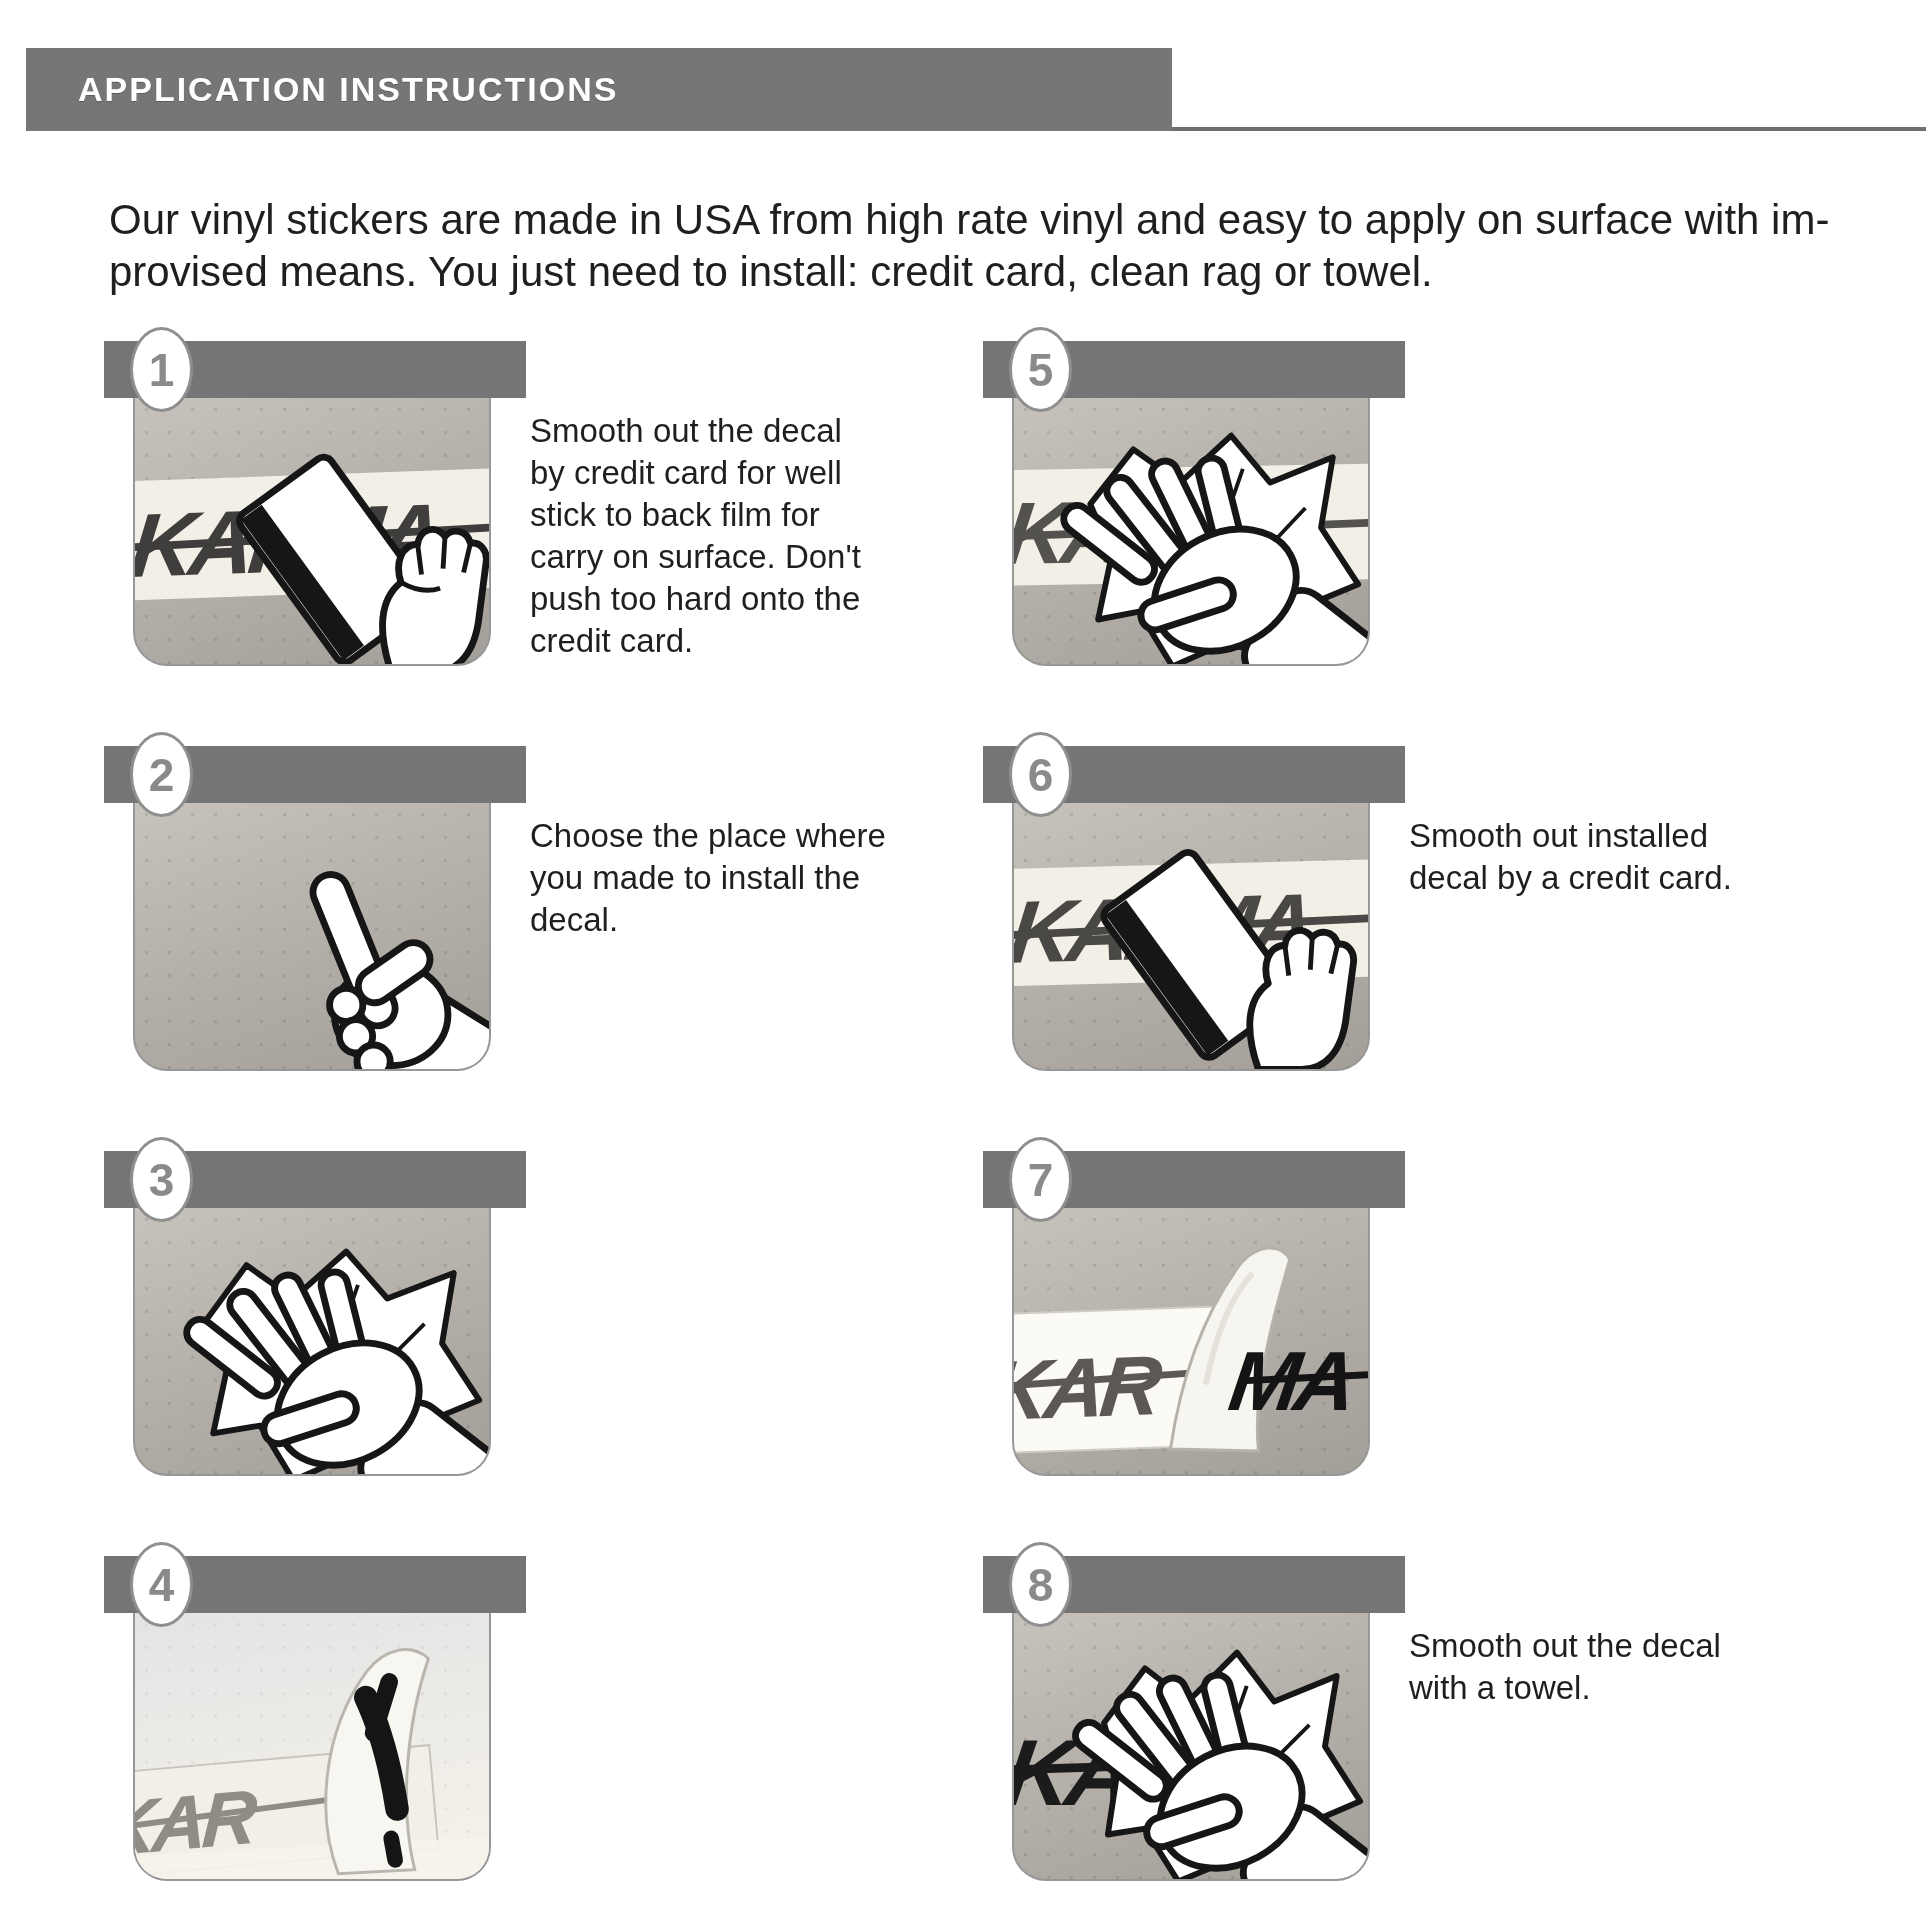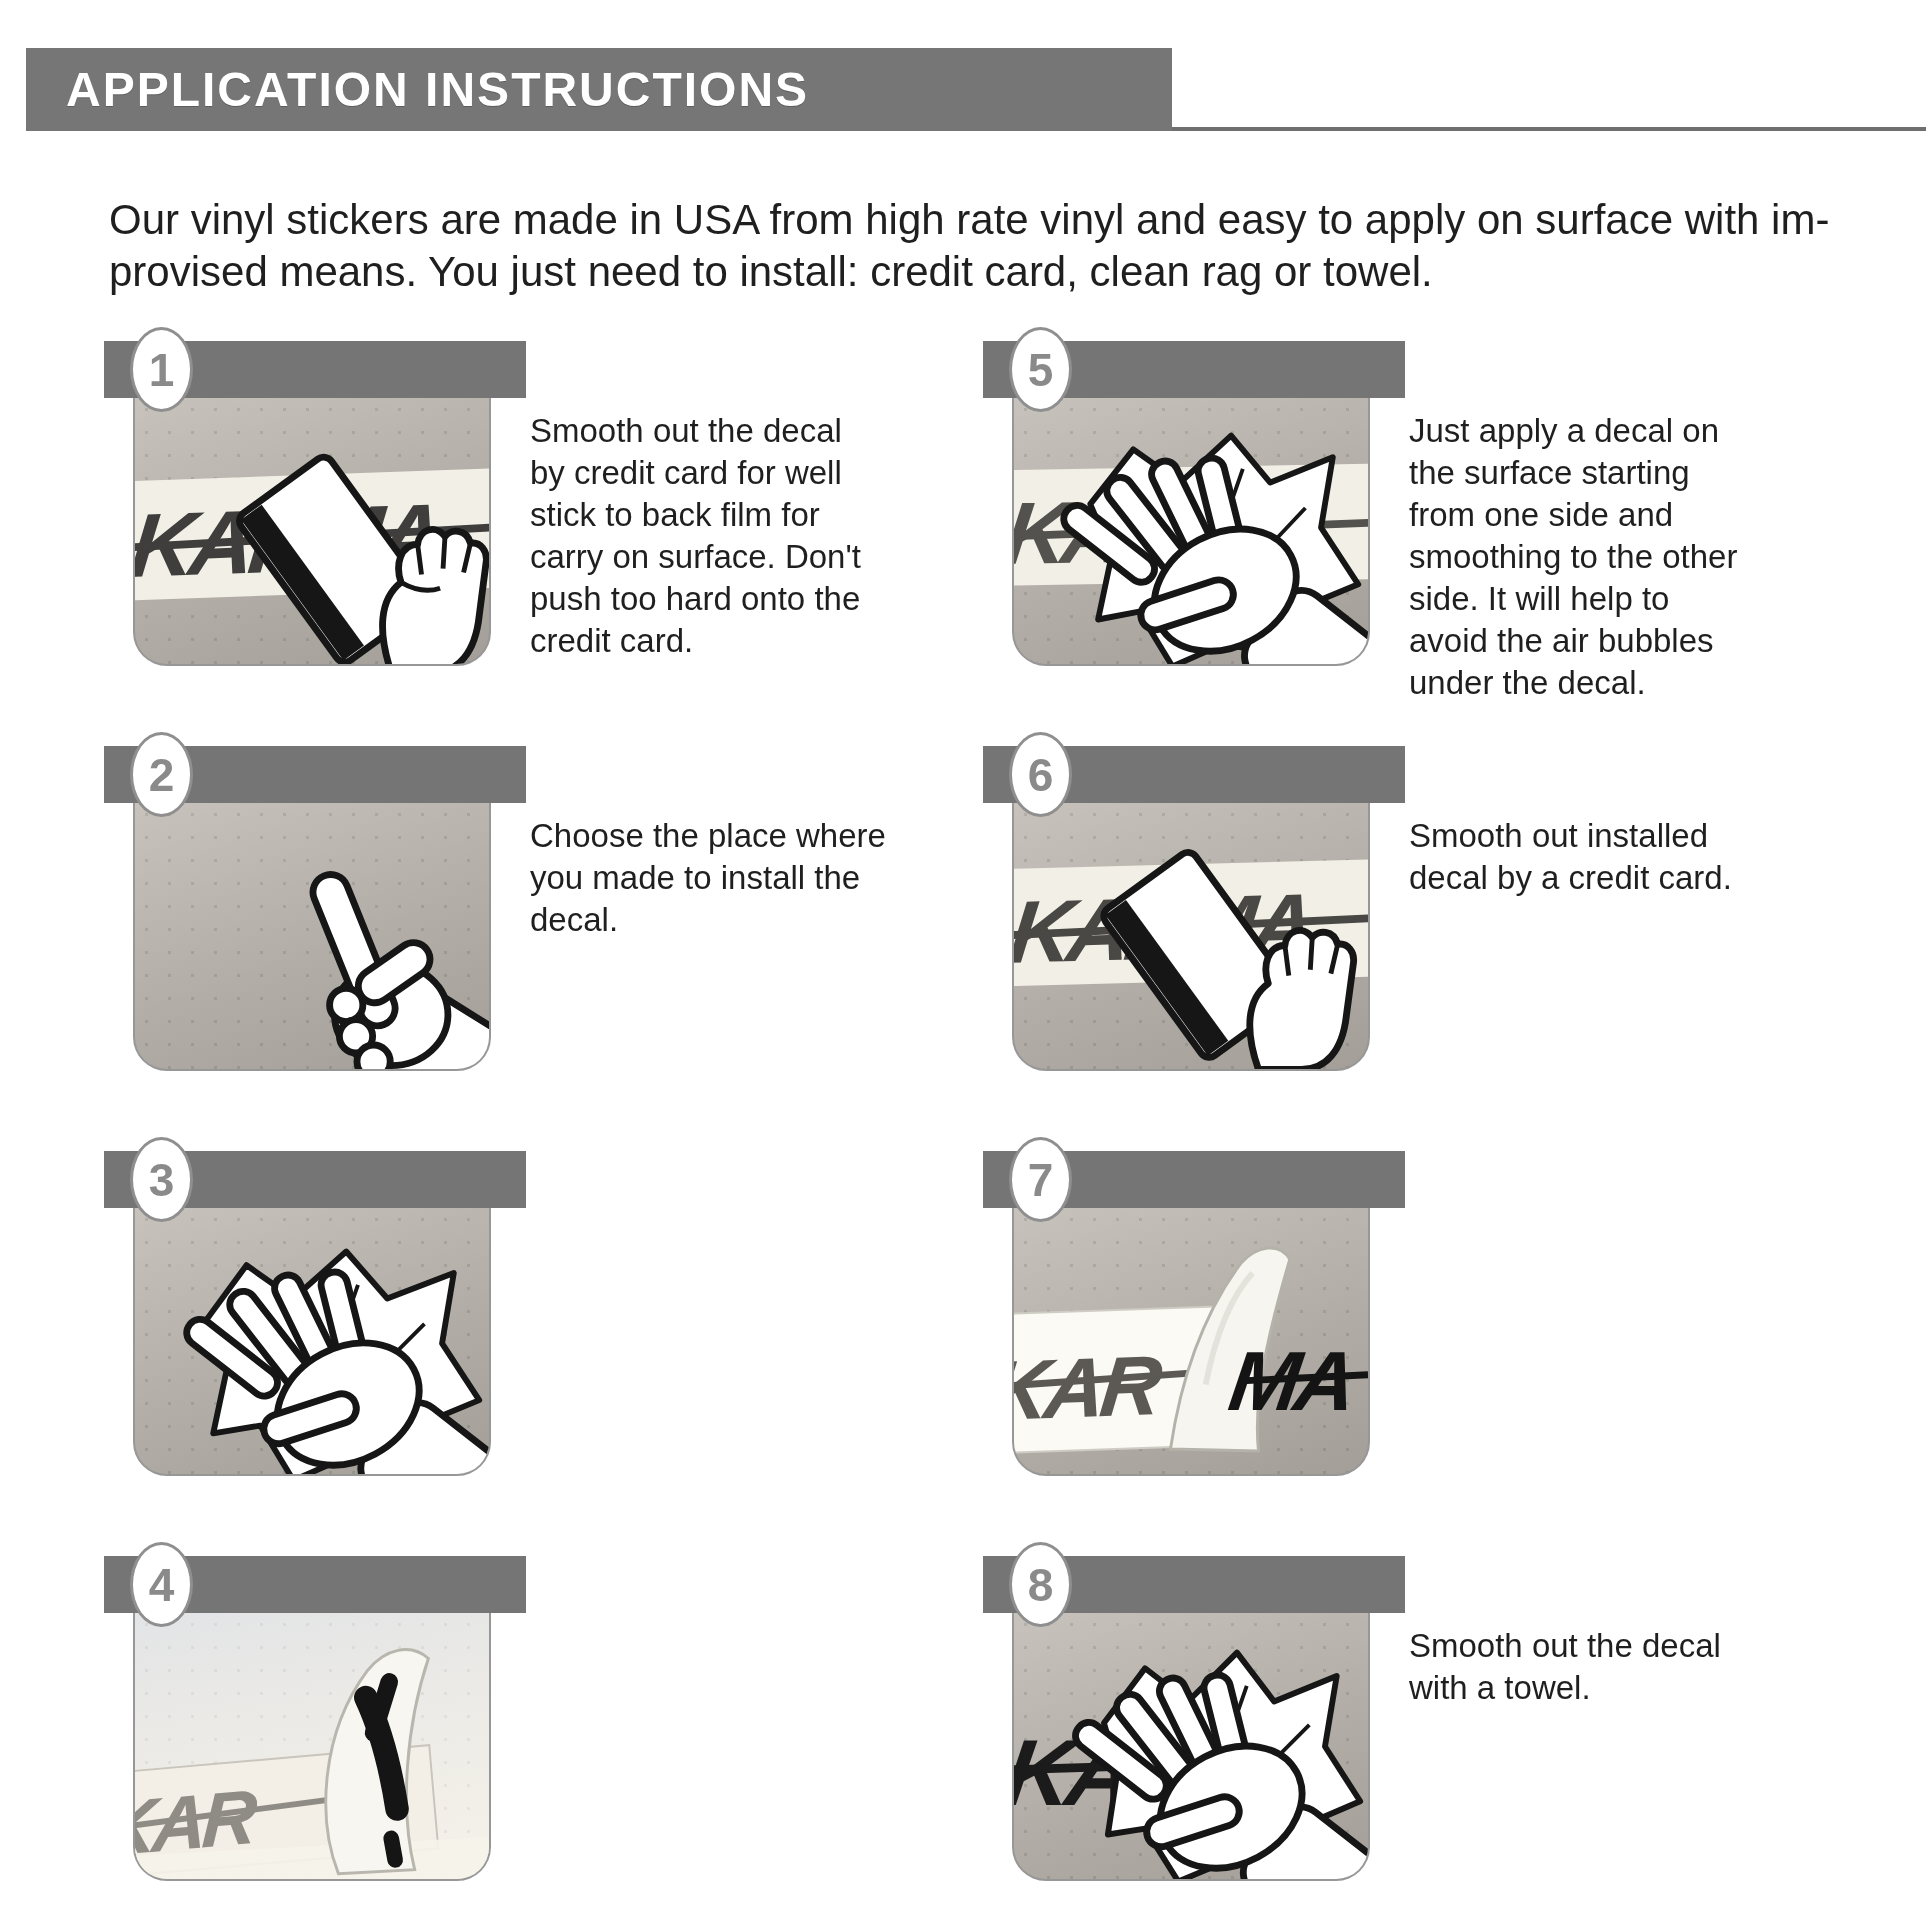--- a/index.html
+++ b/index.html
@@ -2,21 +2,21 @@
 <html><head>
 <meta charset="utf-8">
 <style>
   html,body{margin:0;padding:0;background:#fff;}
   .page{position:relative;width:1927px;height:1927px;background:#ffffff;overflow:hidden;
         font-family:"Liberation Sans",sans-serif;color:#1f1f1f;}
 
   
   .header-bar{position:absolute;left:26px;top:48px;width:1146px;height:83px;background:#767676;
               display:flex;align-items:center;padding-left:40px;box-sizing:border-box;}
-  .header-bar h1{margin:0;font-size:48px;font-weight:bold;color:#ffffff;letter-spacing:2px;
+  .header-bar h1{margin:12px;font-size:34px;font-weight:bold;color:#ffffff;letter-spacing:2px;
                  text-shadow:0 1px 0 #5c5c5c;}
   .header-rule{position:absolute;left:1172px;top:127px;width:754px;height:4px;background:#6f6f6f;}
 
   
   .intro{position:absolute;left:109px;top:194px;width:1742px;font-size:42px;line-height:52px;
          white-space:pre-line;}
 
   
   .steps{position:absolute;left:104px;top:341px;width:1724px;display:grid;
          grid-template-columns:879px 844px;row-gap:75px;}
@@ -114,27 +114,20 @@
               <rect x="84" y="94" width="27" height="110" rx="13" transform="rotate(-52 97 149)"></rect>
               <rect x="122" y="72" width="27" height="114" rx="13" transform="rotate(-38 135 129)"></rect>
               <rect x="160" y="60" width="27" height="114" rx="13" transform="rotate(-26 173 117)"></rect>
               <rect x="198" y="60" width="27" height="106" rx="13" transform="rotate(-14 211 113)"></rect>
               <ellipse cx="216" cy="196" rx="76" ry="58" transform="rotate(-28 216 196)"></ellipse>
               <rect x="128" y="196" width="98" height="30" rx="15" transform="rotate(-18 177 211)"></rect>
             </g>
           </svg>
         </div>
       </div>
-      <div class="step-text">Just apply a decal on
-the surface starting
-from one side and
-smoothing to the other
-side. It will help to
-avoid the air bubbles
-under the decal.</div>
     </div>
 
     <div class="step">
       <div class="card">
         <div class="step-bar">
           <div class="badge">
             <span>2</span>
           </div>
         </div>
         <div class="photo">

